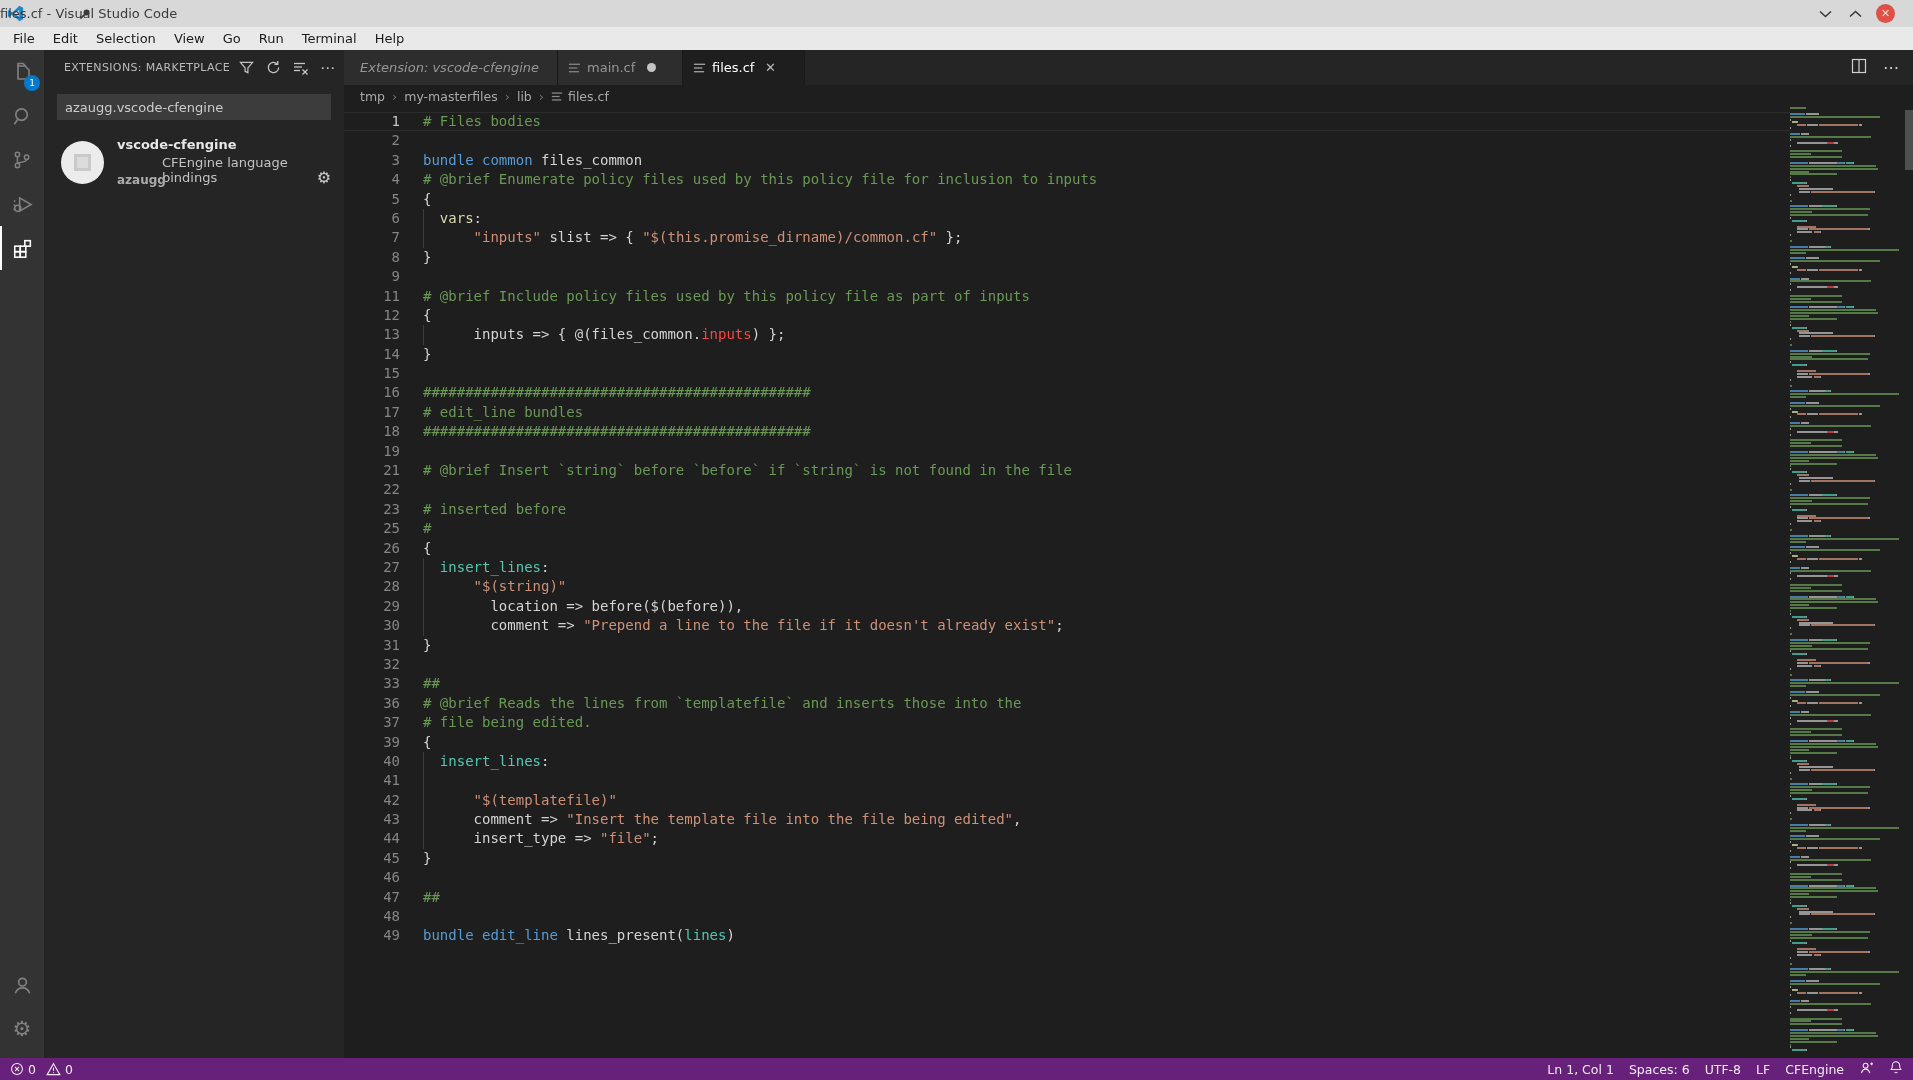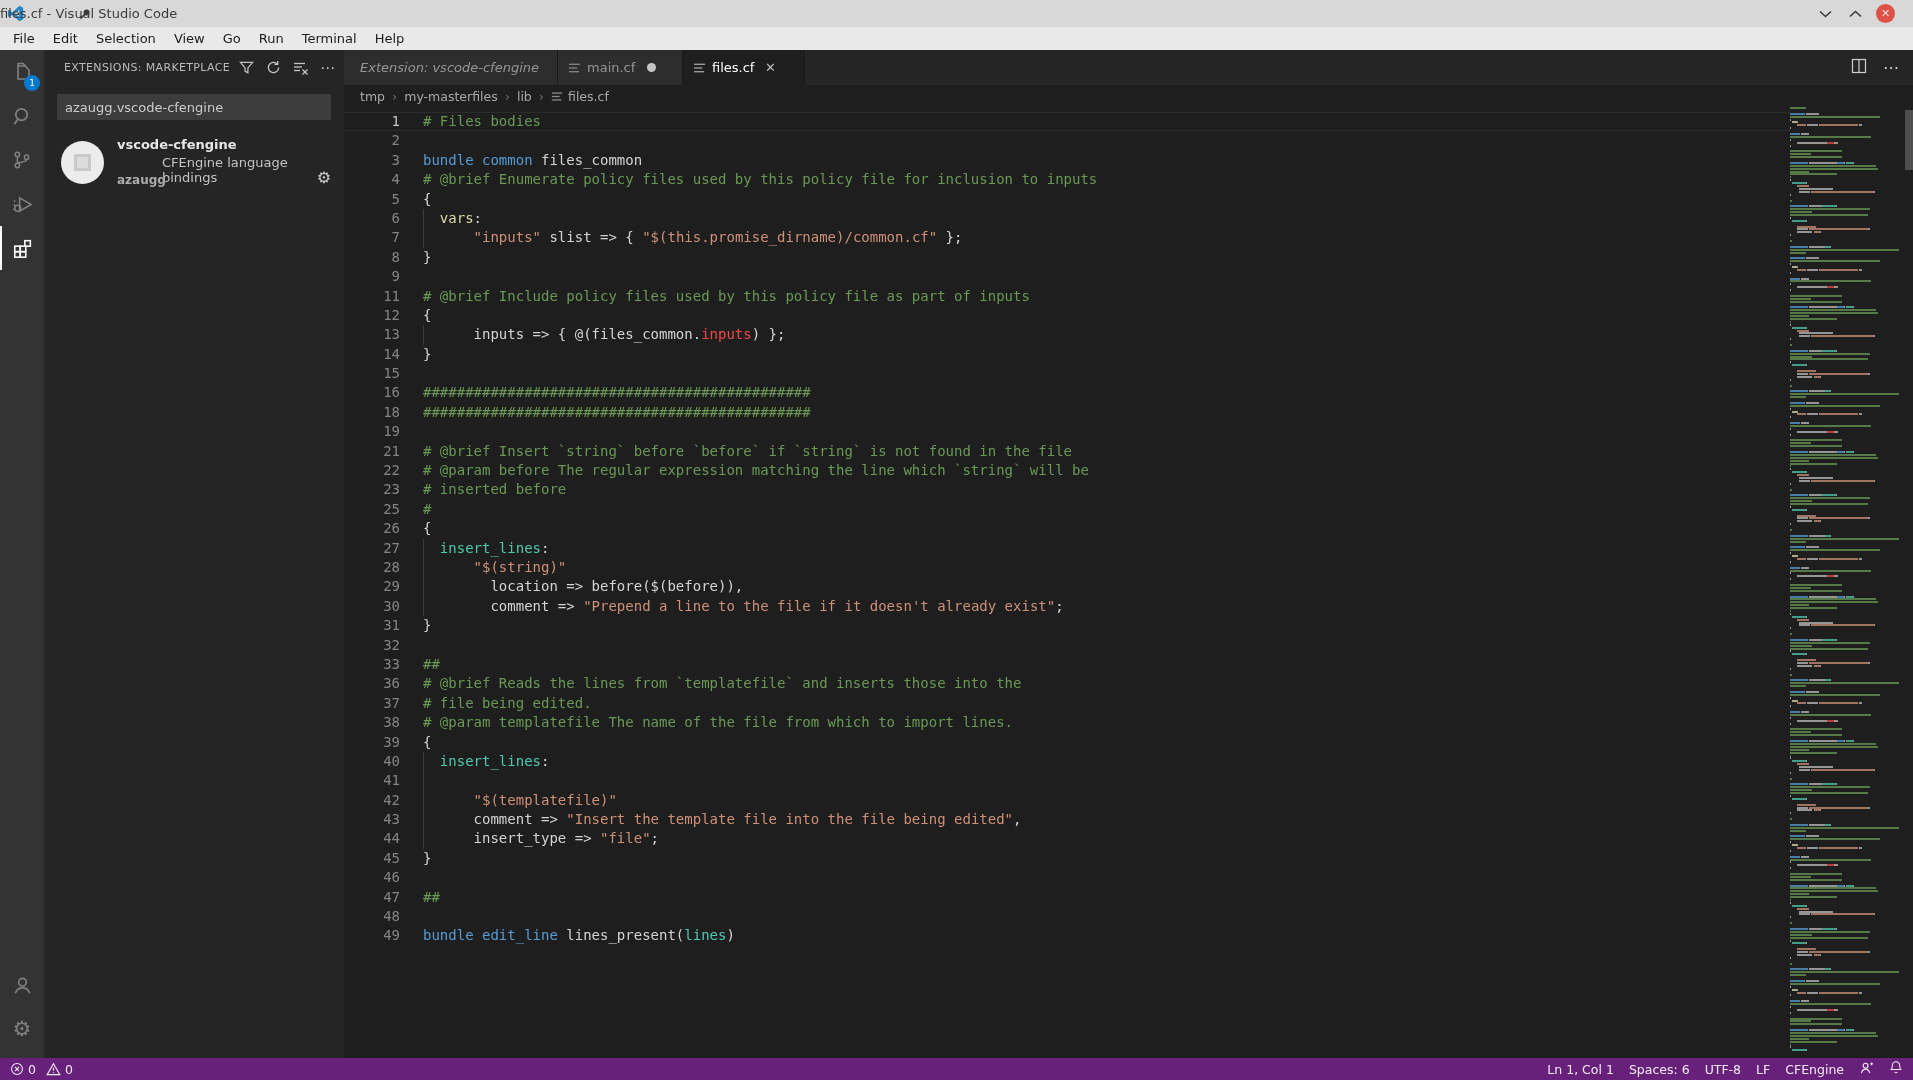--- a/index.html
+++ b/index.html
@@ -315,37 +315,37 @@
           <div class="code-row"><span class="guide"></span><span class="ln">6</span><span class="code"><span class="tk-p">  </span><span class="tk-y">vars</span><span class="tk-p">:</span></span></div>
           <div class="code-row"><span class="guide"></span><span class="ln">7</span><span class="code"><span class="tk-p">      </span><span class="tk-s">"inputs"</span><span class="tk-p"> slist =&gt; { </span><span class="tk-s">"$(this.promise_dirname)/common.cf"</span><span class="tk-p"> };</span></span></div>
           <div class="code-row"><span class="ln">8</span><span class="code"><span class="tk-p">}</span></span></div>
           <div class="code-row"><span class="ln">9</span><span class="code"></span></div>
           <div class="code-row"><span class="ln">11</span><span class="code"><span class="tk-c"># @brief Include policy files used by this policy file as part of inputs</span></span></div>
           <div class="code-row"><span class="ln">12</span><span class="code"><span class="tk-p">{</span></span></div>
           <div class="code-row"><span class="guide"></span><span class="ln">13</span><span class="code"><span class="tk-p">      inputs =&gt; { @(files_common.</span><span class="tk-r">inputs</span><span class="tk-p">) };</span></span></div>
           <div class="code-row"><span class="ln">14</span><span class="code"><span class="tk-p">}</span></span></div>
           <div class="code-row"><span class="ln">15</span><span class="code"></span></div>
           <div class="code-row"><span class="ln">16</span><span class="code"><span class="tk-c">##############################################</span></span></div>
+          <div class="code-row"><span class="ln">17</span><span class="code"><span class="tk-c"># edit_line bundles</span></span></div>
           <div class="code-row"><span class="ln">18</span><span class="code"><span class="tk-c">##############################################</span></span></div>
           <div class="code-row"><span class="ln">19</span><span class="code"></span></div>
           <div class="code-row"><span class="ln">21</span><span class="code"><span class="tk-c"># @brief Insert `string` before `before` if `string` is not found in the file</span></span></div>
-          <div class="code-row"><span class="ln">22</span><span class="code"><span class="tk-c"># @param before The regular expression matching the line which `string` will be</span></span></div>
+          <div class="code-row"><span class="ln">22</span></div>
           <div class="code-row"><span class="ln">23</span><span class="code"><span class="tk-c"># inserted before</span></span></div>
           <div class="code-row"><span class="ln">25</span><span class="code"><span class="tk-c">#</span></span></div>
           <div class="code-row"><span class="ln">26</span><span class="code"><span class="tk-p">{</span></span></div>
           <div class="code-row"><span class="guide"></span><span class="ln">27</span><span class="code"><span class="tk-p">  </span><span class="tk-t">insert_lines</span><span class="tk-p">:</span></span></div>
           <div class="code-row"><span class="guide"></span><span class="ln">28</span><span class="code"><span class="tk-p">      </span><span class="tk-s">"$(string)"</span></span></div>
           <div class="code-row"><span class="guide"></span><span class="ln">29</span><span class="code"><span class="tk-p">        location =&gt; before($(before)),</span></span></div>
           <div class="code-row"><span class="guide"></span><span class="ln">30</span><span class="code"><span class="tk-p">        comment =&gt; </span><span class="tk-s">"Prepend a line to the file if it doesn't already exist"</span><span class="tk-p">;</span></span></div>
           <div class="code-row"><span class="ln">31</span><span class="code"><span class="tk-p">}</span></span></div>
           <div class="code-row"><span class="ln">32</span><span class="code"></span></div>
           <div class="code-row"><span class="ln">33</span><span class="code"><span class="tk-c">##</span></span></div>
           <div class="code-row"><span class="ln">36</span><span class="code"><span class="tk-c"># @brief Reads the lines from `templatefile` and inserts those into the</span></span></div>
           <div class="code-row"><span class="ln">37</span><span class="code"><span class="tk-c"># file being edited.</span></span></div>
-          <div class="code-row"><span class="ln">38</span><span class="code"><span class="tk-c"># @param templatefile The name of the file from which to import lines.</span></span></div>
           <div class="code-row"><span class="ln">39</span><span class="code"><span class="tk-p">{</span></span></div>
           <div class="code-row"><span class="guide"></span><span class="ln">40</span><span class="code"><span class="tk-p">  </span><span class="tk-t">insert_lines</span><span class="tk-p">:</span></span></div>
           <div class="code-row"><span class="guide"></span><span class="ln">41</span><span class="code"></span></div>
           <div class="code-row"><span class="guide"></span><span class="ln">42</span><span class="code"><span class="tk-p">      </span><span class="tk-s">"$(templatefile)"</span></span></div>
           <div class="code-row"><span class="guide"></span><span class="ln">43</span><span class="code"><span class="tk-p">      comment =&gt; </span><span class="tk-s">"Insert the template file into the file being edited"</span><span class="tk-p">,</span></span></div>
           <div class="code-row"><span class="guide"></span><span class="ln">44</span><span class="code"><span class="tk-p">      insert_type =&gt; </span><span class="tk-s">"file"</span><span class="tk-p">;</span></span></div>
           <div class="code-row"><span class="ln">45</span><span class="code"><span class="tk-p">}</span></span></div>
           <div class="code-row"><span class="ln">46</span><span class="code"></span></div>
           <div class="code-row"><span class="ln">47</span><span class="code"><span class="tk-c">##</span></span></div>
           <div class="code-row"><span class="ln">48</span><span class="code"></span></div>

